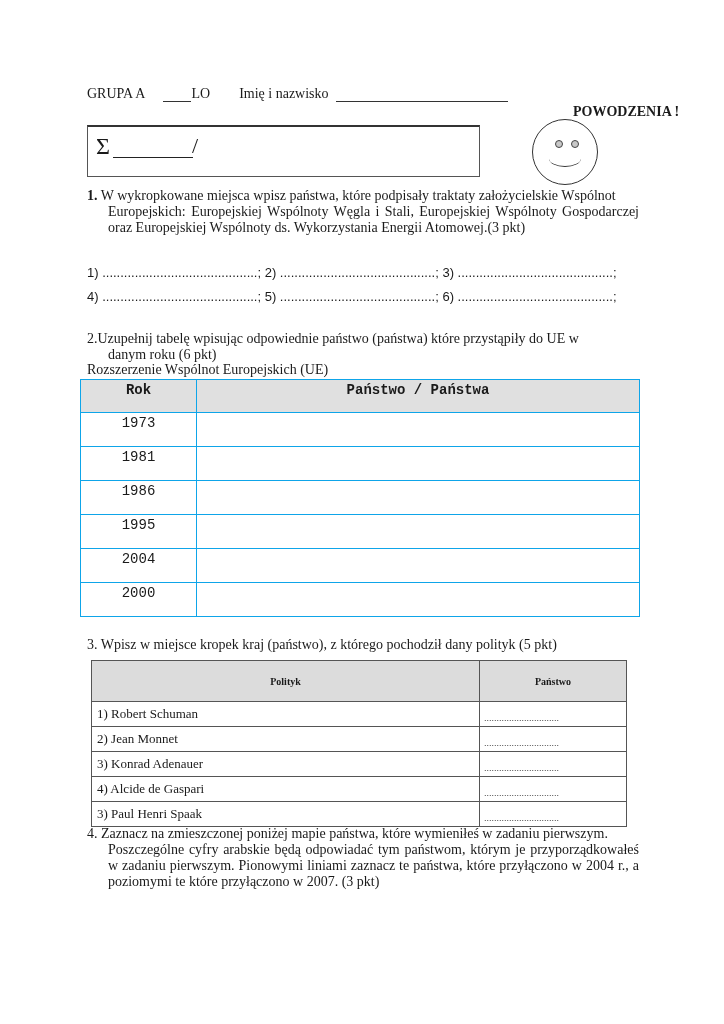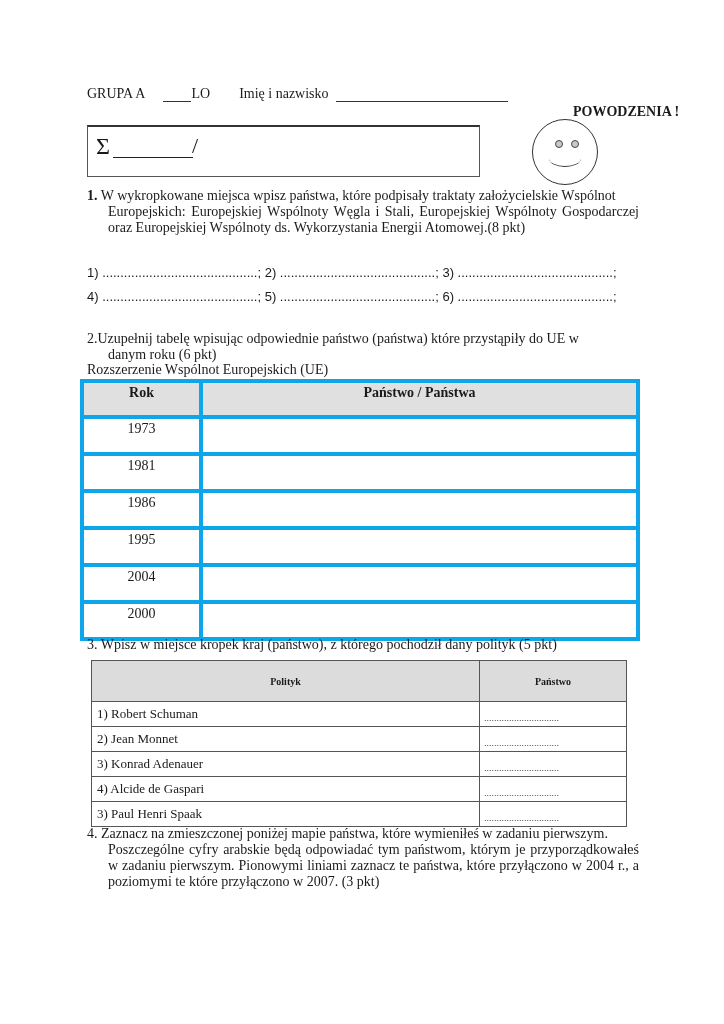--- a/index.html
+++ b/index.html
@@ -15,21 +15,21 @@
   .sigma-line { position:absolute; left:25px; top:30px; width:80px; border-bottom:1px solid #222; }
   .slash { position:absolute; left:104px; top:6px; font-size:22px; }
   .smiley { left:532px; top:119px; width:66px; height:66px; border:1px solid #333; border-radius:50%; box-sizing:border-box; }
   .eye { position:absolute; width:6px; height:6px; border:1px solid #444; background:#c8c8c8; border-radius:50%; top:20px; }
   .mouth { position:absolute; left:16px; top:30px; width:32px; height:16px; border-bottom:1px solid #333; border-radius:0 0 50% 50%; }
   .q { left:87px; width:552px; font-size:14px; line-height:16px; text-align:justify; }
   .q .indent { padding-left:21px; display:block; }
   .dots-row { left:87px; font-family:"Liberation Sans", sans-serif; font-size:13px; white-space:nowrap; letter-spacing:0; }
   table { border-collapse:collapse; position:absolute; }
   .t2 { left:80px; top:379px; width:560px; }
-  .t2 td, .t2 th { border:4px solid #0ea5e9; font-size:14px; vertical-align:top; text-align:center; padding:2px 0 0 0; }
+  .t2 td, .t2 th { border:1px solid #0ea5e9; font-size:14px; vertical-align:top; text-align:center; padding:2px 0 0 0;font-family:Liberation Mono, monospace; }
   .t2 th { background:#e0e0e0; height:30px; font-weight:bold; }
   .t2 td { height:31px; }
   .t3 { left:91px; top:660px; width:536px; }
   .t3 td, .t3 th { border:1px solid #555; font-size:13px; }
   .t3 th { background:#dcdcdc; height:38px; font-weight:bold; font-size:10px; }
   .t3 td { height:21px; text-align:left; padding:0 0 0 5px; }
   .t3 td.dots { font-family:"Liberation Sans", sans-serif; font-size:9px; letter-spacing:0; color:#333; padding-left:4px; vertical-align:bottom; padding-bottom:3px; }
 </style>
 </head>
 <body>
@@ -53,21 +53,21 @@
 
 <div class="abs smiley">
   <span class="eye" style="left:22px"></span>
   <span class="eye" style="left:38px"></span>
   <span class="mouth"></span>
 </div>
 
 <div class="abs q" style="top:188px">
   <b>1.</b>
   <span>W wykropkowane miejsca wpisz państwa, które podpisały traktaty założycielskie Wspólnot</span>
-  <span class="indent">Europejskich: Europejskiej Wspólnoty Węgla i Stali, Europejskiej Wspólnoty Gospodarczej oraz Europejskiej Wspólnoty ds. Wykorzystania Energii Atomowej.(8 pkt)</span>
+  <span class="indent">Europejskich: Europejskiej Wspólnoty Węgla i Stali, Europejskiej Wspólnoty Gospodarczej oraz Europejskiej Wspólnoty ds. Wykorzystania Energii Atomowej.(3 pkt)</span>
 </div>
 
 <div class="abs dots-row" style="top:265px">1) ...........................................; 2) ...........................................; 3) ...........................................;</div>
 <div class="abs dots-row" style="top:289px">4) ...........................................; 5) ...........................................; 6) ...........................................;</div>
 
 <div class="abs q" style="top:331px">
   <span>2.Uzupełnij tabelę wpisując odpowiednie państwo (państwa)  które przystąpiły do UE w</span>
   <span class="indent">danym roku (6 pkt)</span>
 </div>
 <div class="abs" style="left:87px;top:362px;font-size:14px">Rozszerzenie Wspólnot Europejskich (UE)</div>

